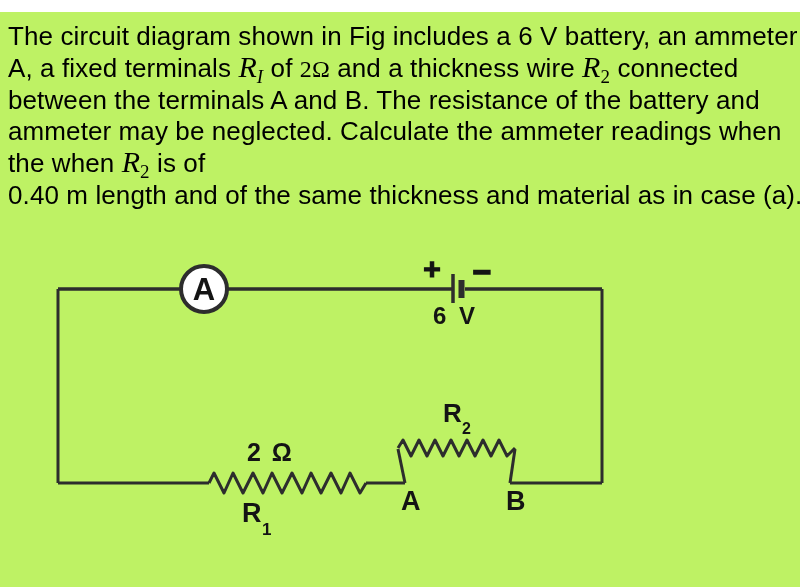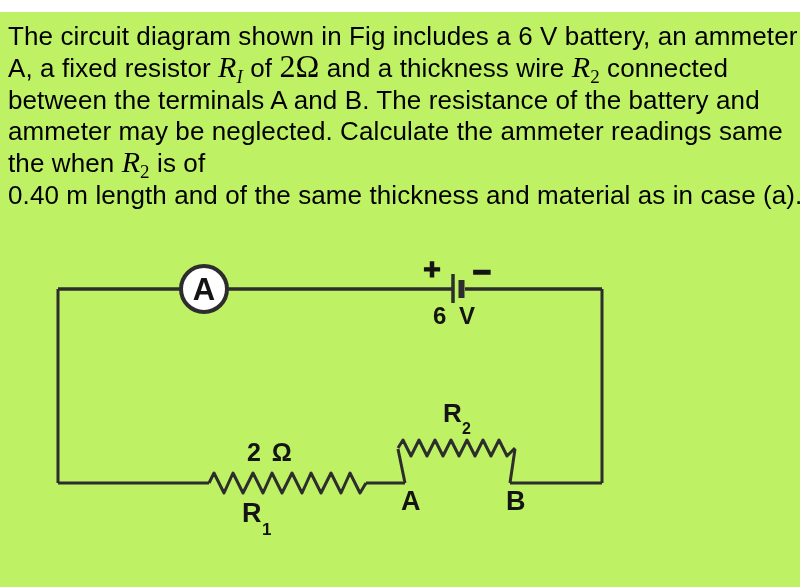--- a/index.html
+++ b/index.html
@@ -8,38 +8,38 @@
   .page{position:absolute;inset:0;background:#bef264;margin-top:12px;}
 
   
   .problem{position:absolute;left:8px;top:9px;}
   .pline{height:31.8px;line-height:31.8px;font-size:26px;white-space:pre;
          color:#000;letter-spacing:0.1px;}
   .seg{font-family:"Liberation Sans",sans-serif;}
   .mi{font-family:"Liberation Serif",serif;font-style:italic;
       font-size:30px;line-height:10px;}
   .mn{font-family:"Liberation Serif",serif;font-style:normal;
-      font-size:32px;line-height:10px;}
+      font-size:24px;line-height:10px;}
   .sub{font-size:19px;line-height:10px;vertical-align:-6px;}
 
   
   .circuit-svg{position:absolute;left:0;top:0;width:800px;height:587px;}
   .wire{stroke:#2d2d2d;fill:none;}
   .svg-label{font-family:"Liberation Sans",sans-serif;font-weight:bold;fill:#141414;}
 </style>
 </head>
 <body>
 
 <div class="page">
 
   <div class="problem">
       <div class="pline"><span class="seg ">The circuit diagram shown in Fig includes a 6 V battery, an ammeter</span></div>
-      <div class="pline"><span class="seg ">A, a fixed resistor </span><span class="seg mi">R</span><span class="seg sub mi">I</span><span class="seg "> of </span><span class="seg mn">2Ω</span><span class="seg "> and a thickness wire </span><span class="seg mi">R</span><span class="seg sub mn">2</span><span class="seg "> connected</span></div>
+      <div class="pline"><span class="seg ">A, a fixed terminals </span><span class="seg mi">R</span><span class="seg sub mi">I</span><span class="seg "> of </span><span class="seg mn">2Ω</span><span class="seg "> and a thickness wire </span><span class="seg mi">R</span><span class="seg sub mn">2</span><span class="seg "> connected</span></div>
       <div class="pline"><span class="seg ">between the terminals A and B. The resistance of the battery and</span></div>
-      <div class="pline"><span class="seg ">ammeter may be neglected. Calculate the ammeter readings same</span></div>
+      <div class="pline"><span class="seg ">ammeter may be neglected. Calculate the ammeter readings when</span></div>
       <div class="pline"><span class="seg ">the when </span><span class="seg mi">R</span><span class="seg sub mn">2</span><span class="seg "> is of</span></div>
       <div class="pline"><span class="seg ">0.40 m length and of the same thickness and material as in case (a).</span></div>
     </div>
 
   <svg class="circuit-svg" viewBox="0 0 800 587" width="800" height="587">
 
     <path class="wire" stroke-width="3.5" d="M58 277 H181"></path>
     <path class="wire" stroke-width="3.5" d="M227 277 H452"></path>
     <path class="wire" stroke-width="3.5" d="M465 277 H602"></path>
     <path class="wire" stroke-width="3" d="M58 277 V471"></path>

